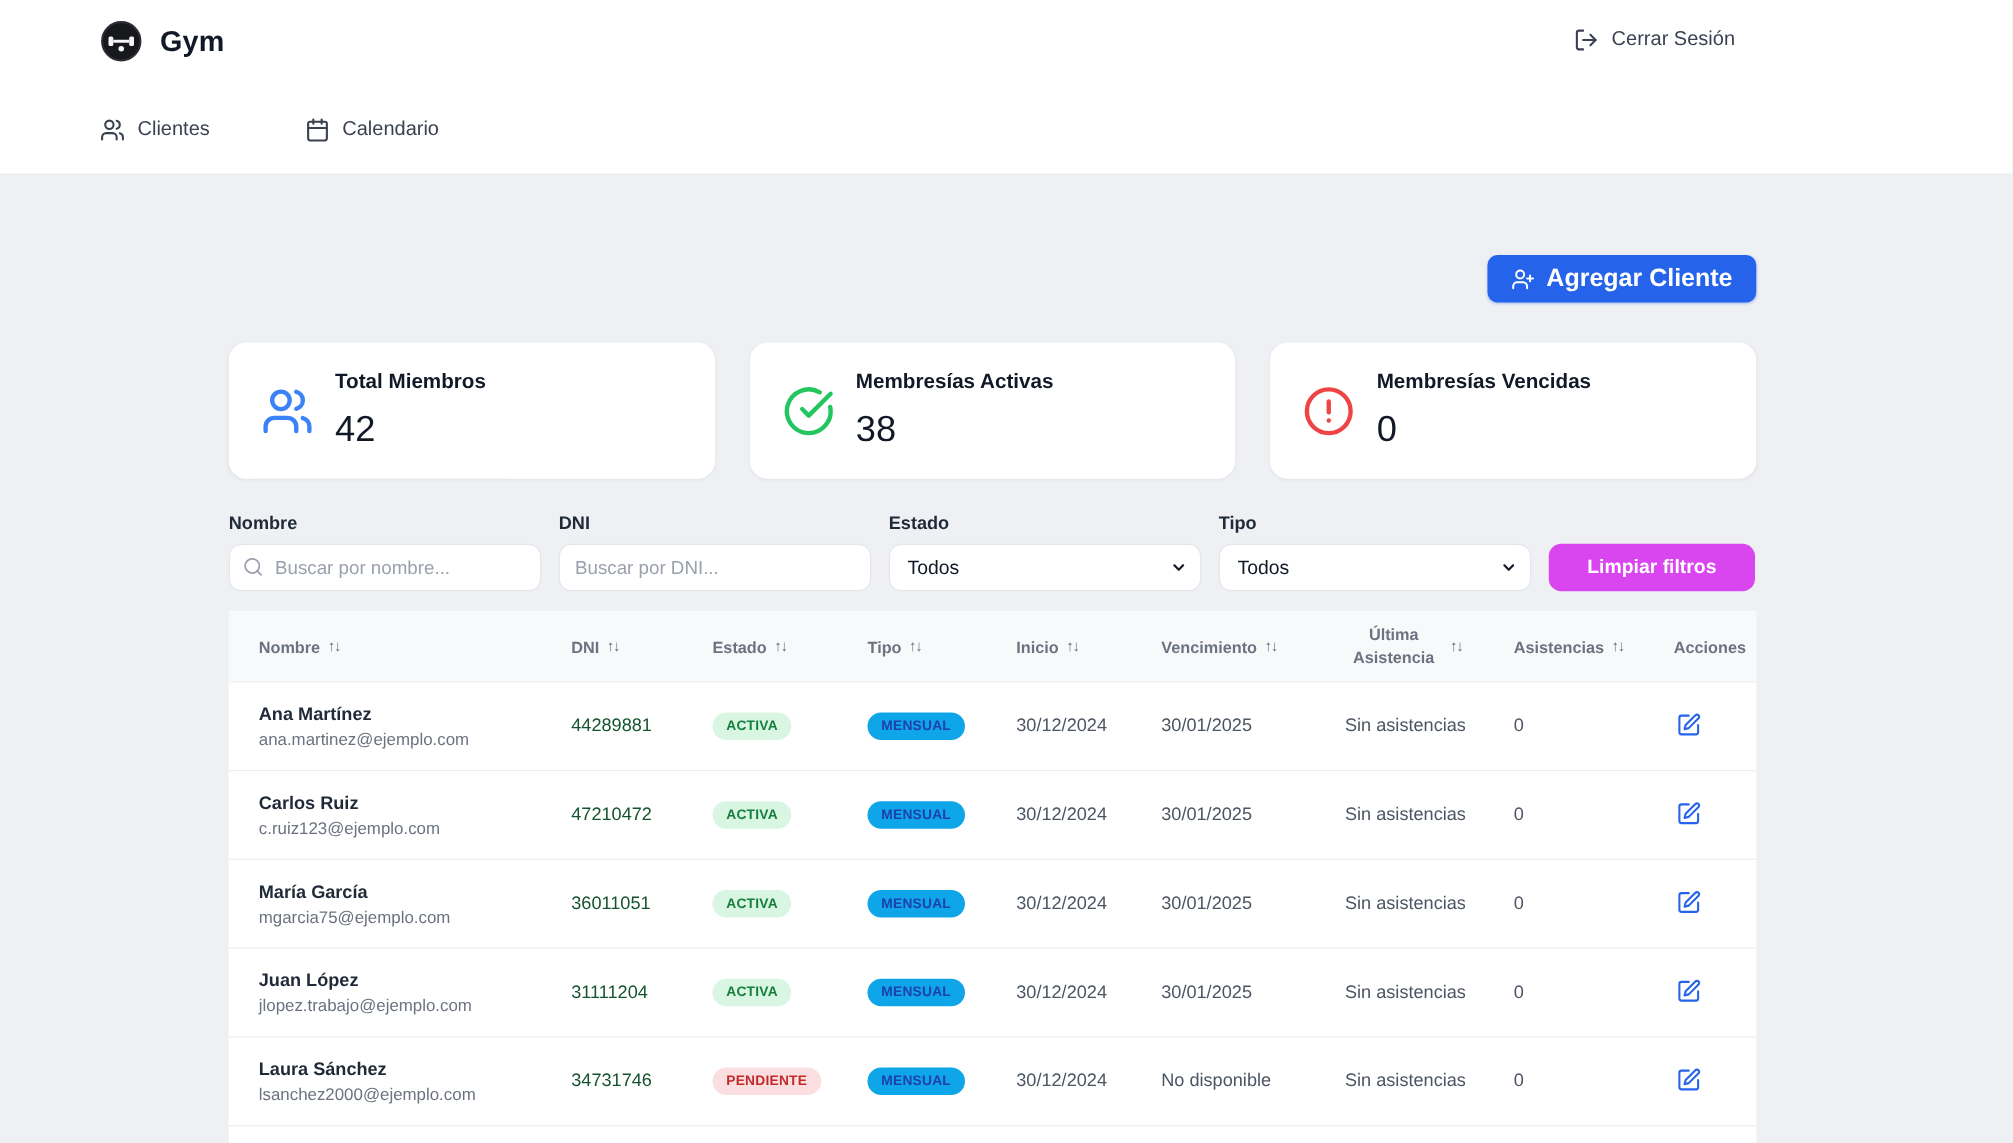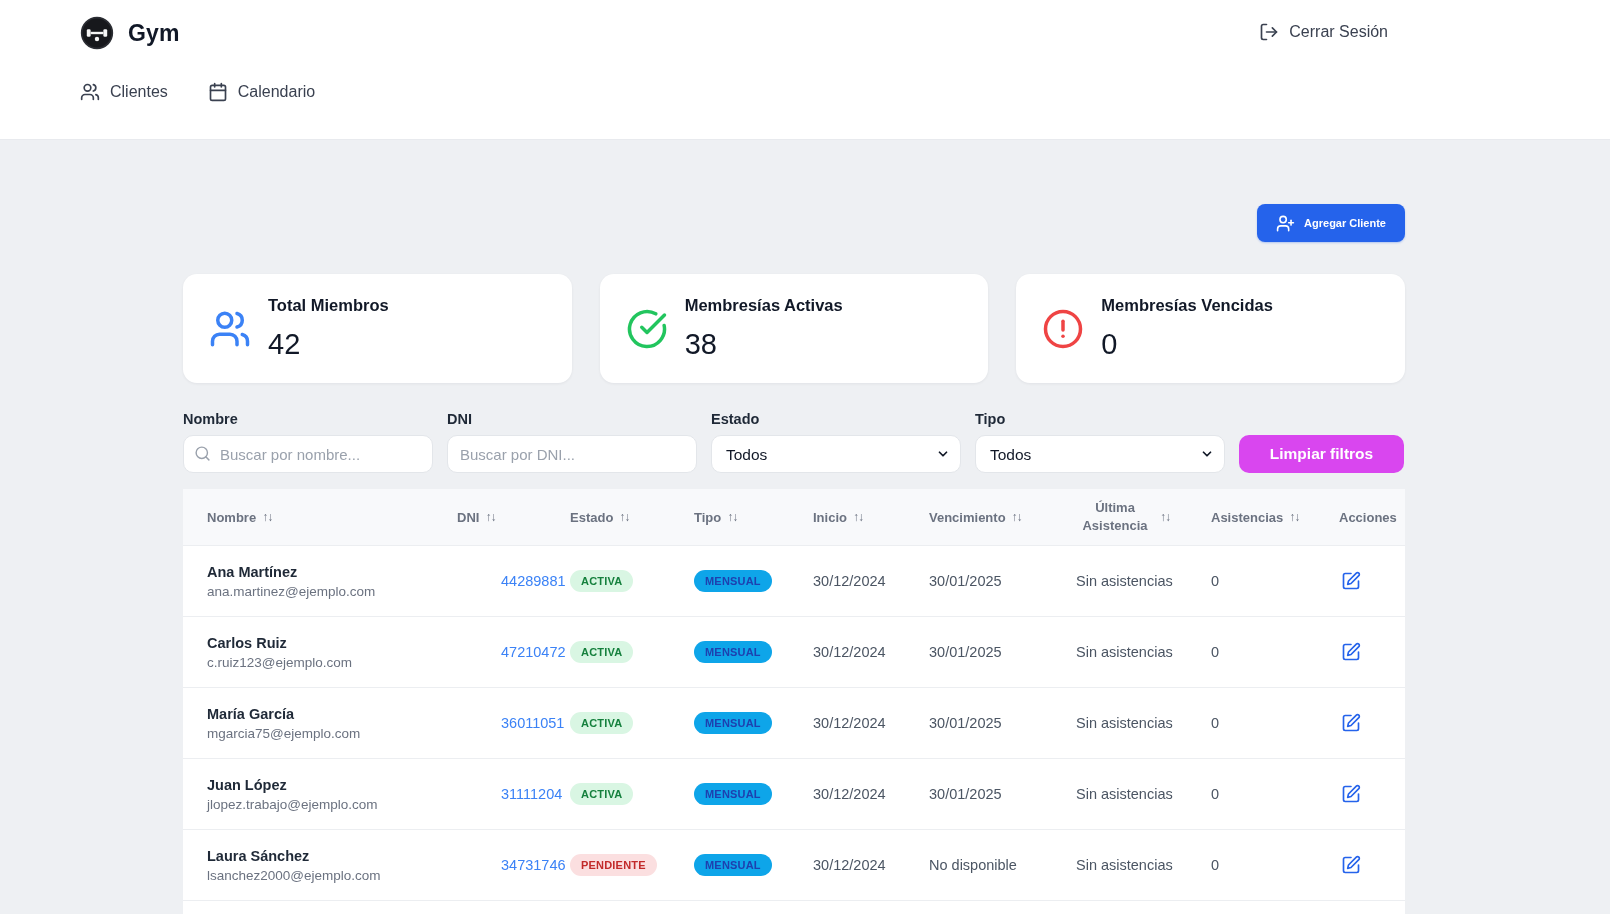--- a/index.html
+++ b/index.html
@@ -9,29 +9,29 @@
     background:#eef0f3; color:#111827;
   }
   svg { display:block; }
 
   
   .app-header { background:#fff; height:140px; padding:0 205px 0 80px; position:relative; border-bottom:1px solid #e8eaee; }
   .brand-row { display:flex; align-items:center; gap:14px; padding-top:16px; }
   .brand-title { font-size:23px; font-weight:700; letter-spacing:.2px; }
   .logout { position:absolute; right:222px; top:22px; display:flex; align-items:center; gap:10px;
             color:#3a4150; font-size:16px; cursor:pointer; background:none; border:none; font-family:inherit; }
-  .nav-row { display:flex; gap:40px; margin-top:32px; }
+  .nav-row { display:flex; gap:76px; margin-top:44px; }
   .nav-tab { display:flex; align-items:center; gap:10px; color:#3a4150; font-size:16px; cursor:pointer;
              background:none; border:none; font-family:inherit; }
 
   
   .main { padding:0 205px 0 183px; }
   .add-row { margin-top:64px; display:flex; justify-content:flex-end; }
   .btn-primary { display:flex; align-items:center; gap:9px; background:#2563eb; color:#fff; border:none;
-                 height:38px; padding:0 19px; border-radius:8px; font-size:11px; font-weight:600;
+                 height:38px; padding:0 19px; border-radius:8px; font-size:20px; font-weight:600;
                  font-family:inherit; cursor:pointer; box-shadow:0 1px 2px rgba(37,99,235,.3); }
 
   .cards { display:flex; gap:28px; margin-top:32px; }
   .card { flex:1; background:#fff; border-radius:14px; height:109px; display:flex; align-items:center;
           gap:17px; padding:0 26px; box-shadow:0 1px 3px rgba(16,24,40,.06); }
   .card .stat-label { font-size:16.5px; font-weight:700; color:#111827; }
   .card .stat-value { font-size:29px; font-weight:400; margin-top:13px; }
   .icon-blue { color:#3b82f6; } .icon-green { color:#22c55e; } .icon-red { color:#ef4444; }
 
   .filters { display:flex; gap:14px; margin-top:28px; align-items:flex-end; }
@@ -58,21 +58,21 @@
   .thead { background:#f8f9fb; height:56px; color:#6b7280; font-size:13px; font-weight:600; }
   .th { display:flex; align-items:center; gap:6px; padding-right:8px; cursor:pointer; white-space:nowrap; }
   .th.wrap { white-space:normal; }
   .th .h-label.narrow { max-width:78px; text-align:center; line-height:1.35; }
   .sort::after { content:"\2191\2193"; font-size:12px; letter-spacing:-1px; color:#6b7280; }
   .row { height:71px; border-top:1px solid #eceef1; }
   .row-stub { height:40px; border-top:1px solid #eceef1; background:#fff; }
   .cell { font-size:14.5px; color:#4b5563; padding-right:8px; }
   .cell-name .member-name { font-size:14.5px; font-weight:700; color:#1f2937; }
   .cell-name .member-email { font-size:13.5px; color:#6b7280; margin-top:4px; }
-  .cell-dni { color:#3b82f6;margin-left:44px; }
+  .cell-dni { color:#14532d; }
   .pill { display:inline-block; font-size:11px; font-weight:700; letter-spacing:.2px; padding:5px 11px;
           border-radius:999px; }
   .pill-green { background:#d9f6e3; color:#15803d; }
   .pill-blue  { background:#0ea5e9; color:#1e40af; }
   .pill-red   { background:#fbdfe0; color:#c22a2a; }
   .edit-btn { background:none; border:none; cursor:pointer; color:#2563eb; padding:2px; }
 </style>
 </head>
 <body>
 

